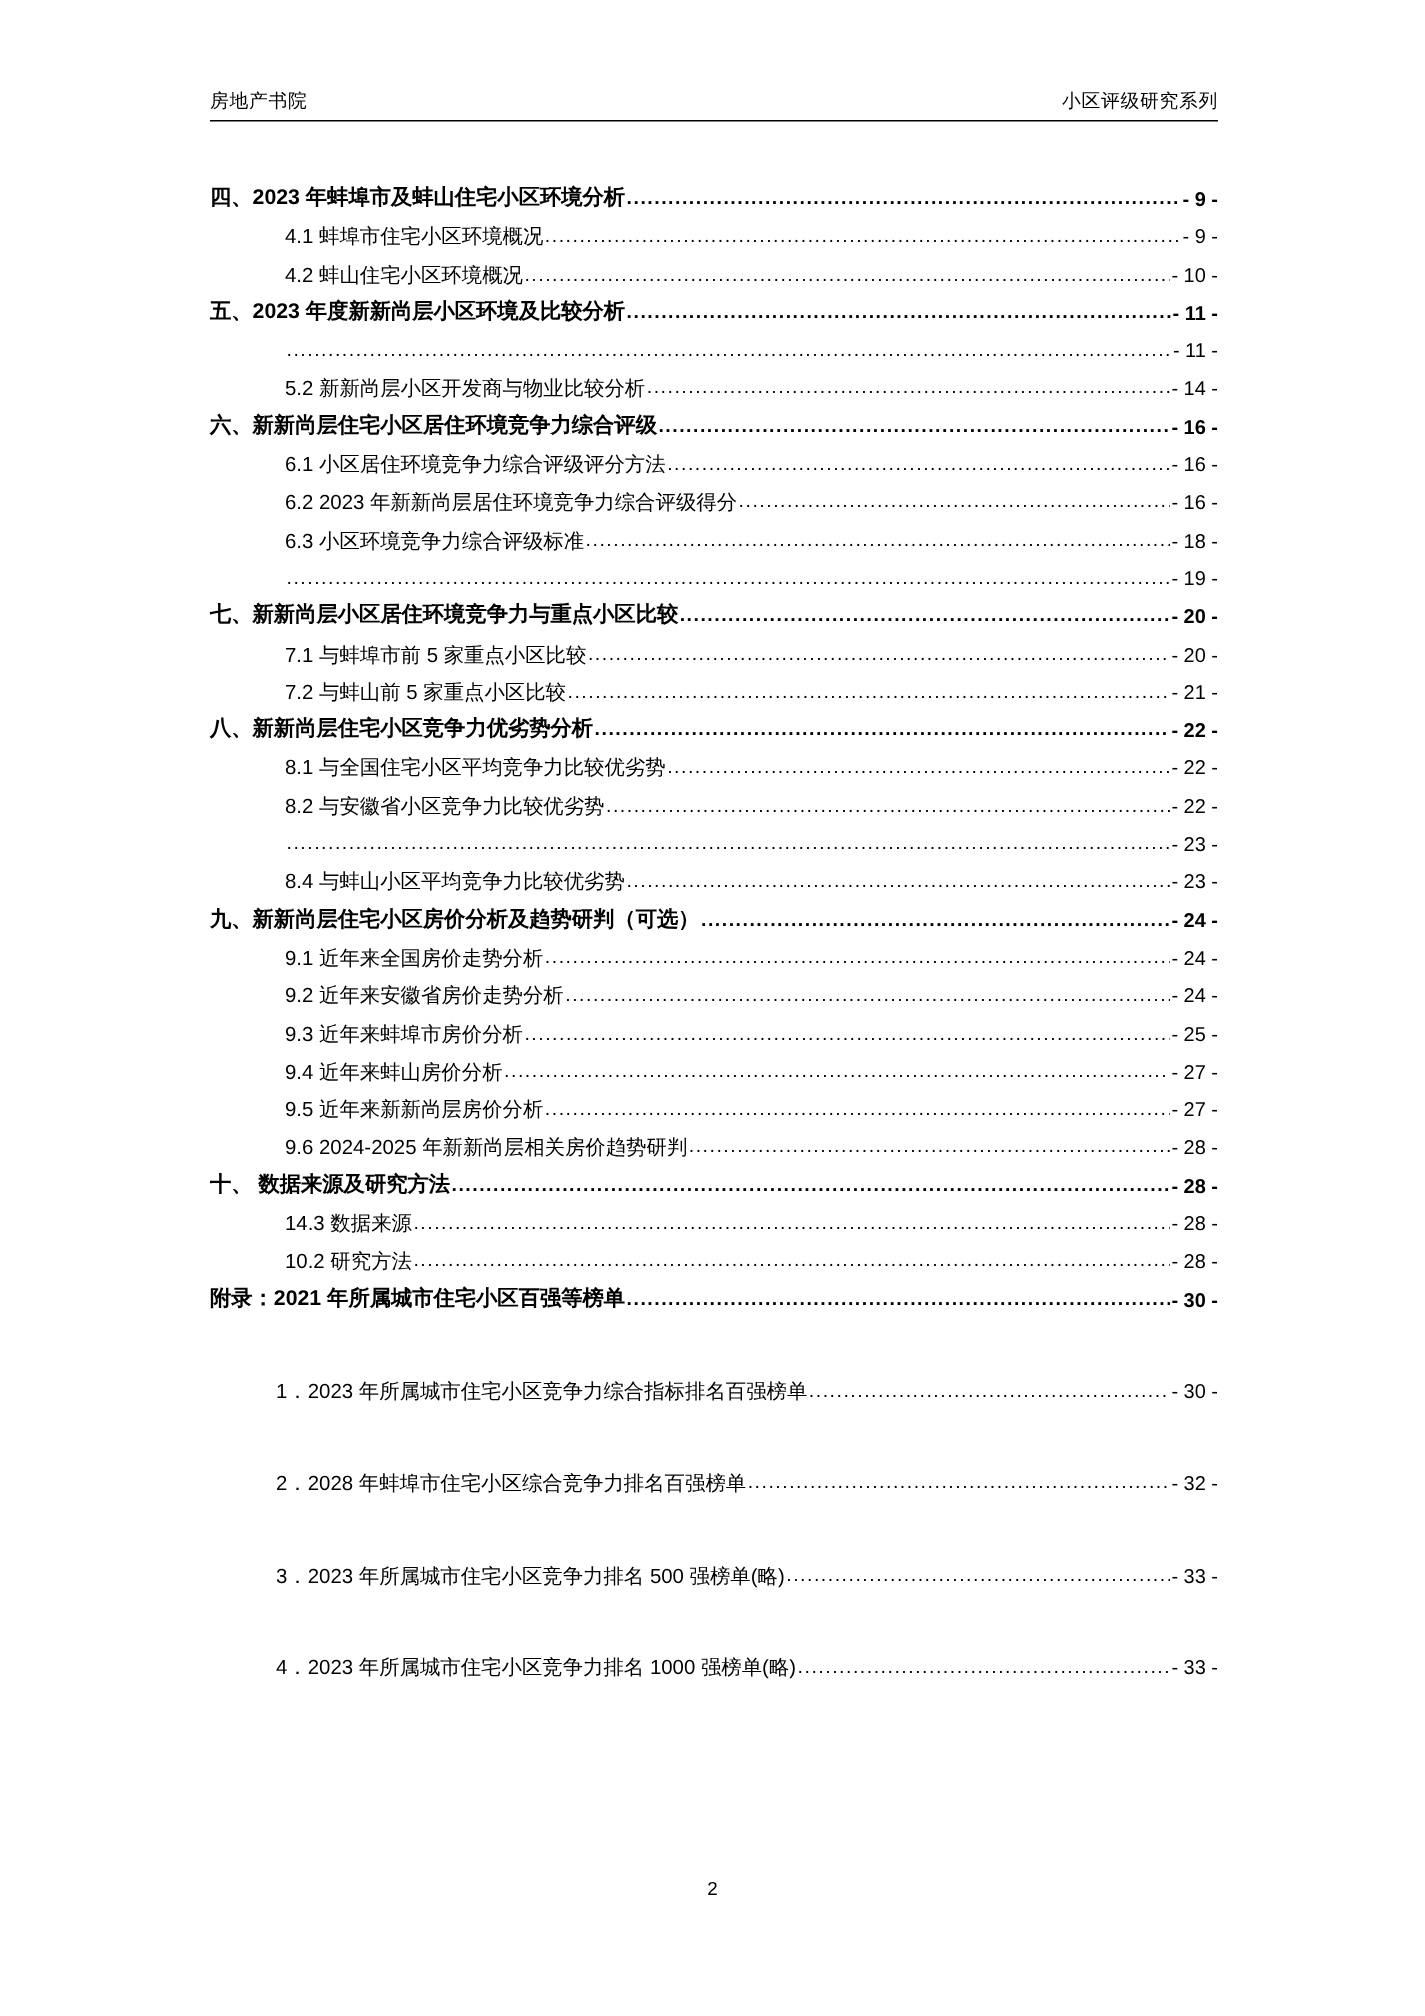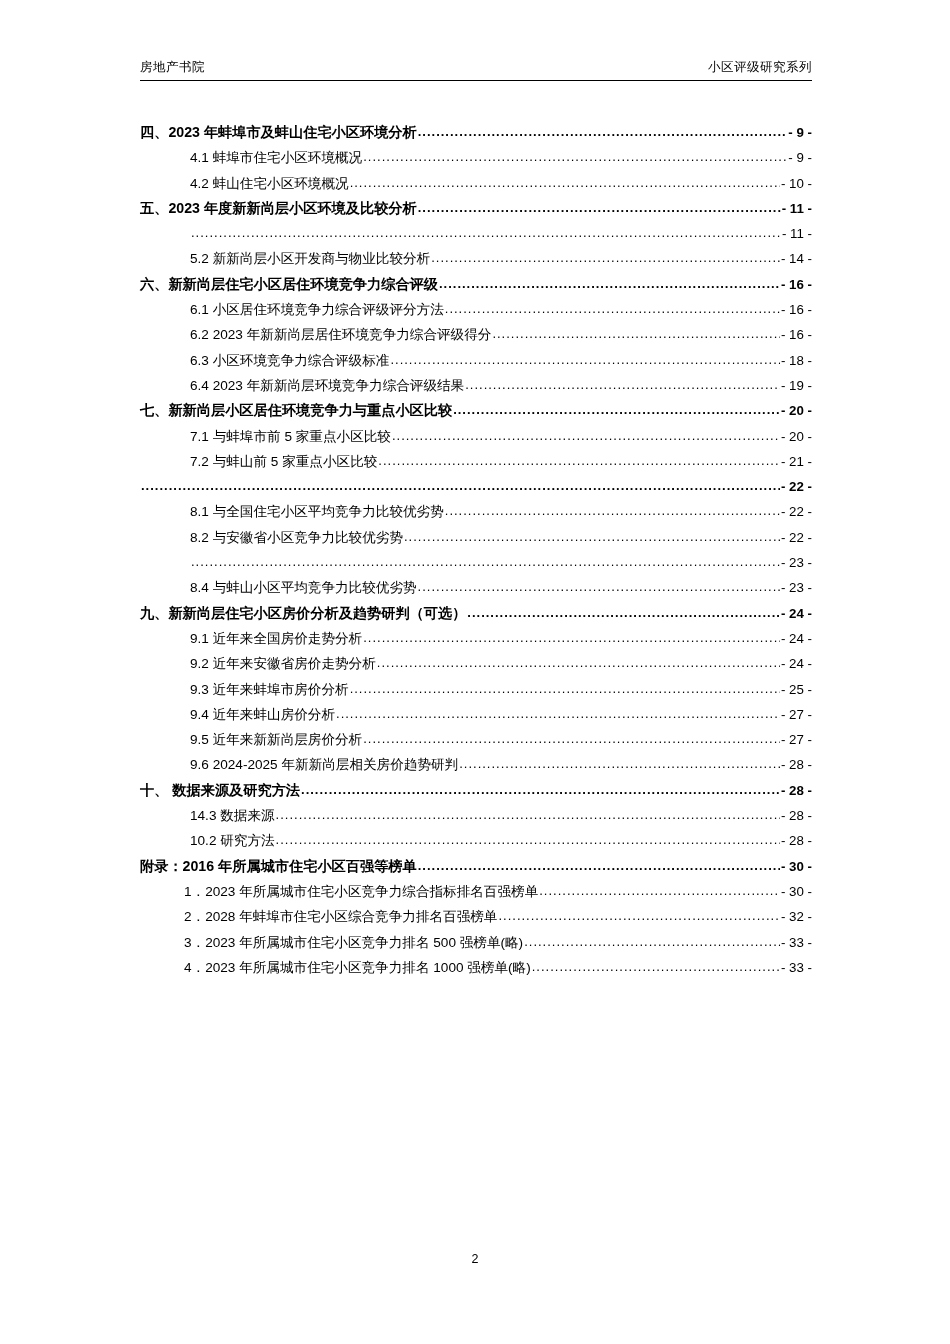--- a/index.html
+++ b/index.html
@@ -56,20 +56,21 @@
   .toc-row.lv1 {
     font-weight: bold;
     font-size: 14.2px;
   }
   .toc-row.lv2 {
     font-weight: normal;
     padding-left: 50px;
   }
   .toc-row.lv2.app {
     padding-left: 44px;
+    margin-top: 36px;
   }
   .toc-title {
     flex: 0 0 auto;
   }
   .toc-dots {
     flex: 1 1 auto;
     overflow: hidden;
     white-space: nowrap;
     margin: 0 1px;
     font-size: 13px;
@@ -149,40 +150,40 @@
         <span class="toc-title">6.2 2023 年新新尚层居住环境竞争力综合评级得分</span>
         <span class="toc-dots">........................................................................................................................................................................................................</span>
         <span class="toc-page">- 16 -</span>
       </div>
       <div class="toc-row lv2">
         <span class="toc-title">6.3  小区环境竞争力综合评级标准</span>
         <span class="toc-dots">........................................................................................................................................................................................................</span>
         <span class="toc-page">- 18 -</span>
       </div>
       <div class="toc-row lv2">
-        <span class="toc-title">6.4 2023 年新新尚层环境竞争力综合评级结果</span>
         <span class="toc-dots">........................................................................................................................................................................................................</span>
         <span class="toc-page">- 19 -</span>
       </div>
       <div class="toc-row lv1">
         <span class="toc-title">七、新新尚层小区居住环境竞争力与重点小区比较</span>
         <span class="toc-dots">........................................................................................................................................................................................................</span>
         <span class="toc-page">- 20 -</span>
       </div>
       <div class="toc-row lv2">
         <span class="toc-title">7.1  与蚌埠市前 5 家重点小区比较</span>
         <span class="toc-dots">........................................................................................................................................................................................................</span>
         <span class="toc-page">- 20 -</span>
       </div>
       <div class="toc-row lv2">
         <span class="toc-title">7.2  与蚌山前 5 家重点小区比较</span>
         <span class="toc-dots">........................................................................................................................................................................................................</span>
         <span class="toc-page">- 21 -</span>
       </div>
       <div class="toc-row lv1">
+        <span class="toc-title">八、新新尚层住宅小区竞争力优劣势分析</span>
         <span class="toc-dots">........................................................................................................................................................................................................</span>
         <span class="toc-page">- 22 -</span>
       </div>
       <div class="toc-row lv2">
         <span class="toc-title">8.1  与全国住宅小区平均竞争力比较优劣势</span>
         <span class="toc-dots">........................................................................................................................................................................................................</span>
         <span class="toc-page">- 22 -</span>
       </div>
       <div class="toc-row lv2">
         <span class="toc-title">8.2  与安徽省小区竞争力比较优劣势</span>
@@ -242,21 +243,21 @@
         <span class="toc-title">14.3  数据来源</span>
         <span class="toc-dots">........................................................................................................................................................................................................</span>
         <span class="toc-page">- 28 -</span>
       </div>
       <div class="toc-row lv2">
         <span class="toc-title">10.2  研究方法</span>
         <span class="toc-dots">........................................................................................................................................................................................................</span>
         <span class="toc-page">- 28 -</span>
       </div>
       <div class="toc-row lv1">
-        <span class="toc-title">附录：2016 年所属城市住宅小区百强等榜单</span>
+        <span class="toc-title">附录：2021 年所属城市住宅小区百强等榜单</span>
         <span class="toc-dots">........................................................................................................................................................................................................</span>
         <span class="toc-page">- 30 -</span>
       </div>
       <div class="toc-row lv2 app">
         <span class="toc-title">1．2023 年所属城市住宅小区竞争力综合指标排名百强榜单</span>
         <span class="toc-dots">........................................................................................................................................................................................................</span>
         <span class="toc-page">- 30 -</span>
       </div>
       <div class="toc-row lv2 app">
         <span class="toc-title">2．2028 年蚌埠市住宅小区综合竞争力排名百强榜单</span>

